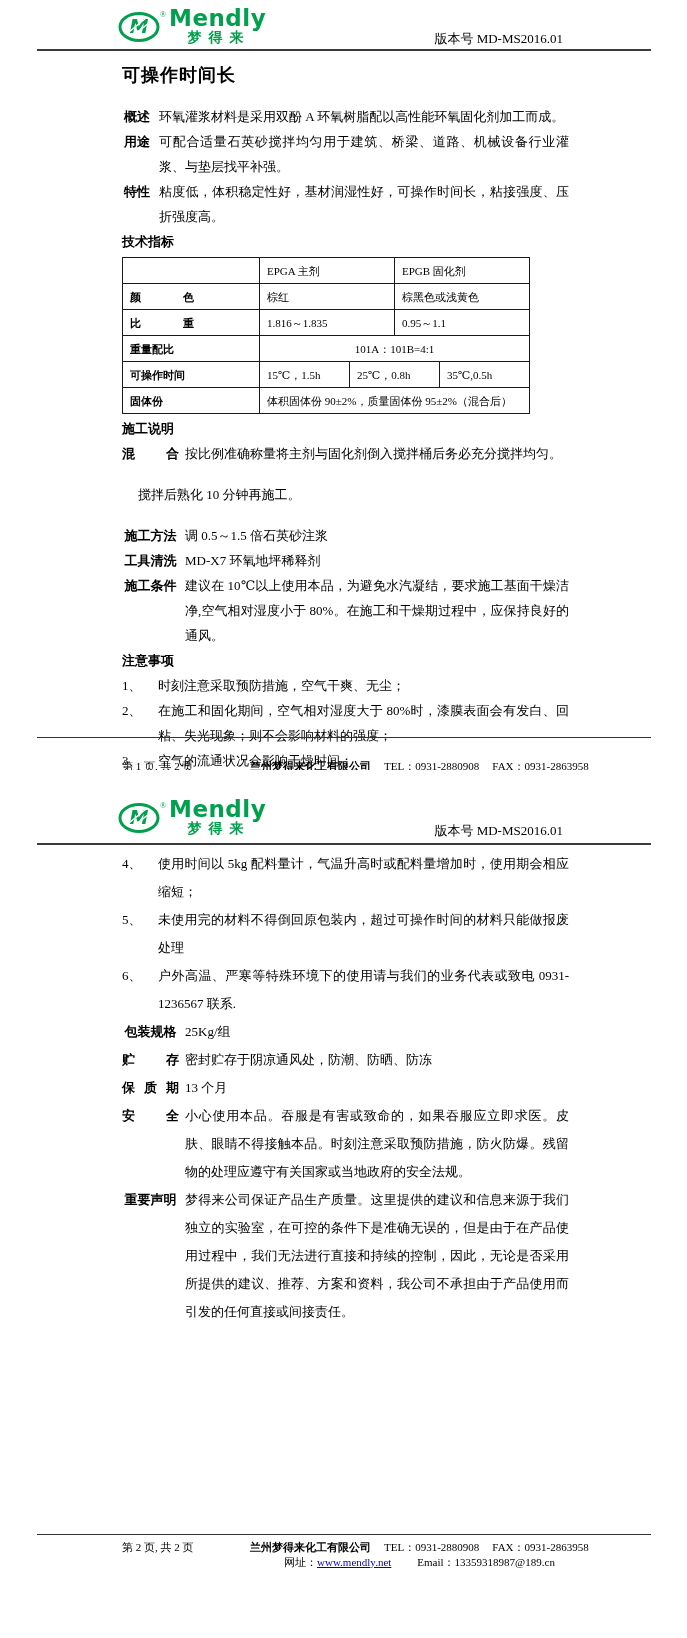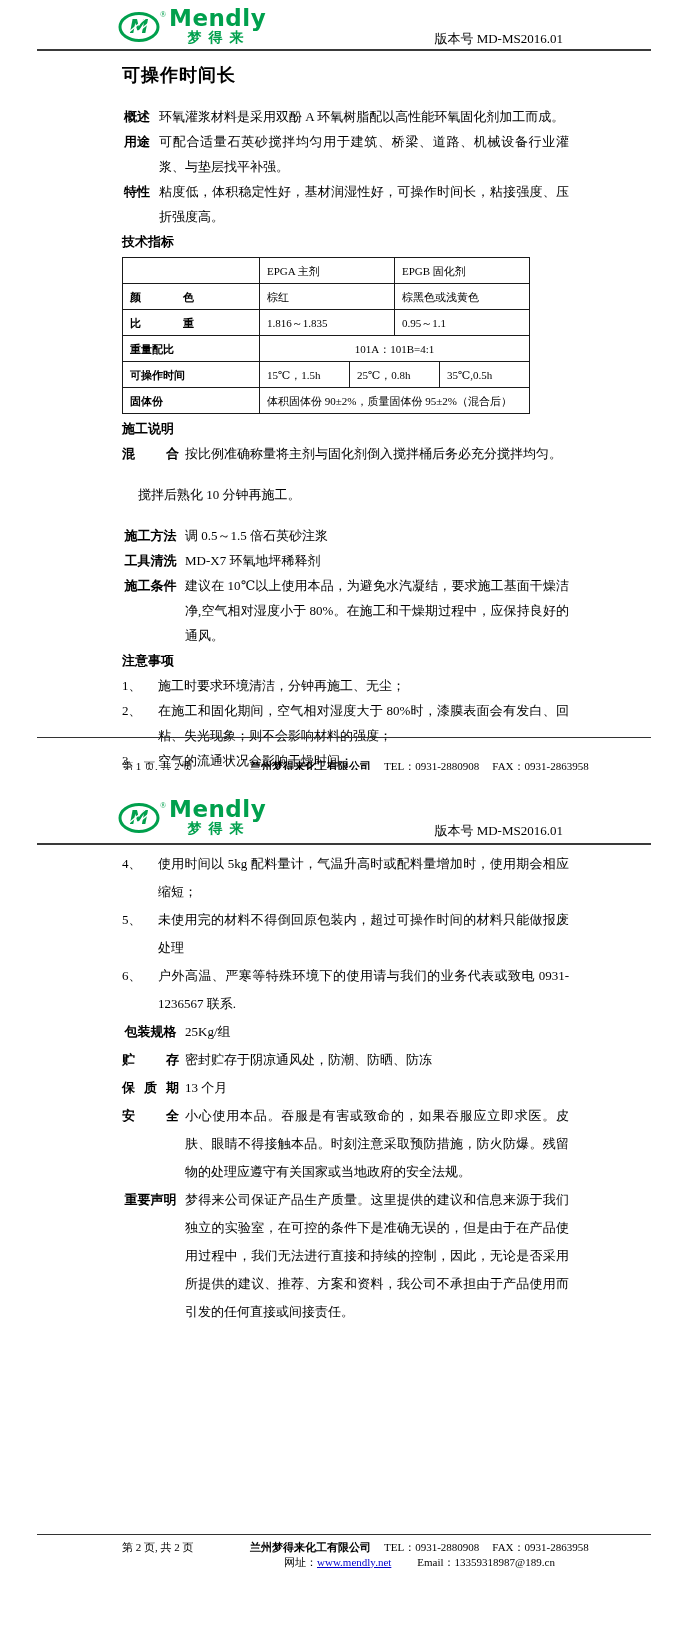--- a/index.html
+++ b/index.html
@@ -167,21 +167,21 @@
       </div>
       <div class="para">
         <span class="lab w4">施工条件</span>
         <span class="ptx">建议在 10℃以上使用本品，为避免水汽凝结，要求施工基面干燥洁净,空气相对湿度小于 80%。在施工和干燥期过程中，应保持良好的通风。</span>
       </div>
 
       <h2 class="h">注意事项</h2>
 
       <div class="para">
         <span class="num">1、</span>
-        <span class="ptx">施工时要求环境清洁，分钟再施工、无尘；</span>
+        <span class="ptx">时刻注意采取预防措施，空气干爽、无尘；</span>
       </div>
       <div class="para">
         <span class="num">2、</span>
         <span class="ptx">在施工和固化期间，空气相对湿度大于 80%时，漆膜表面会有发白、回粘、失光现象；则不会影响材料的强度；</span>
       </div>
       <div class="para">
         <span class="num">3、</span>
         <span class="ptx">空气的流通状况会影响干燥时间；</span>
       </div>
     </div>

